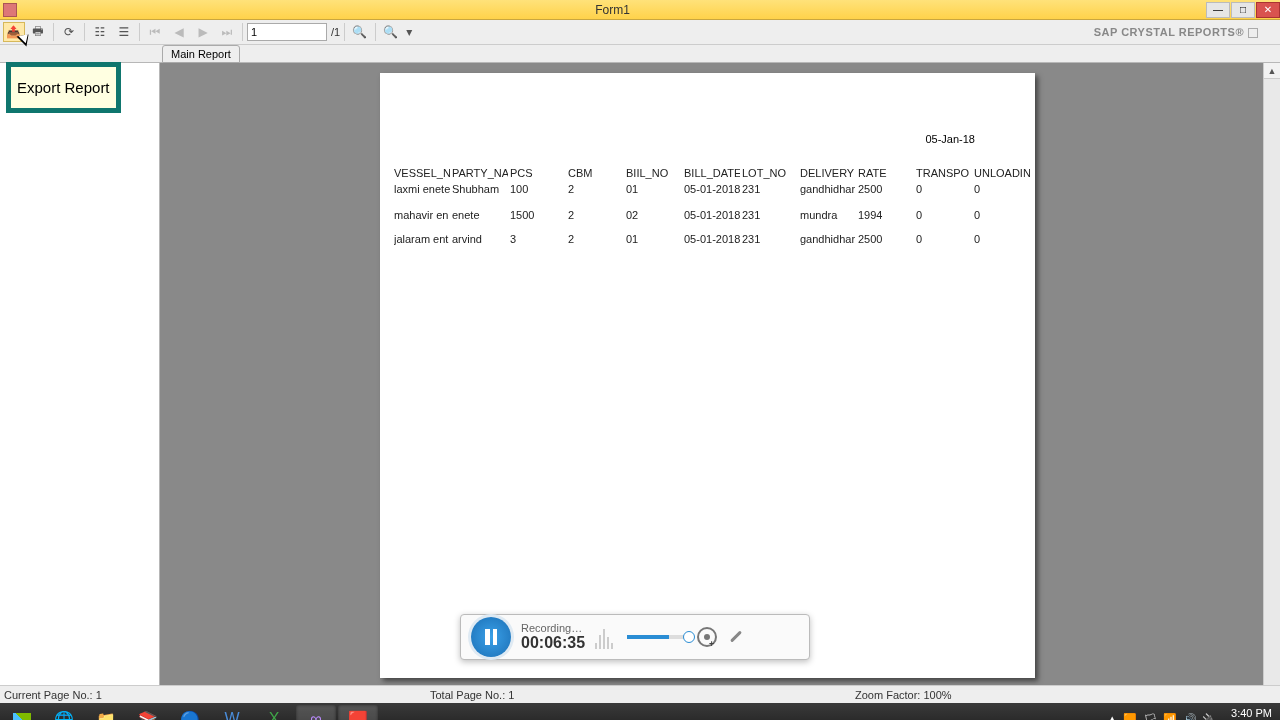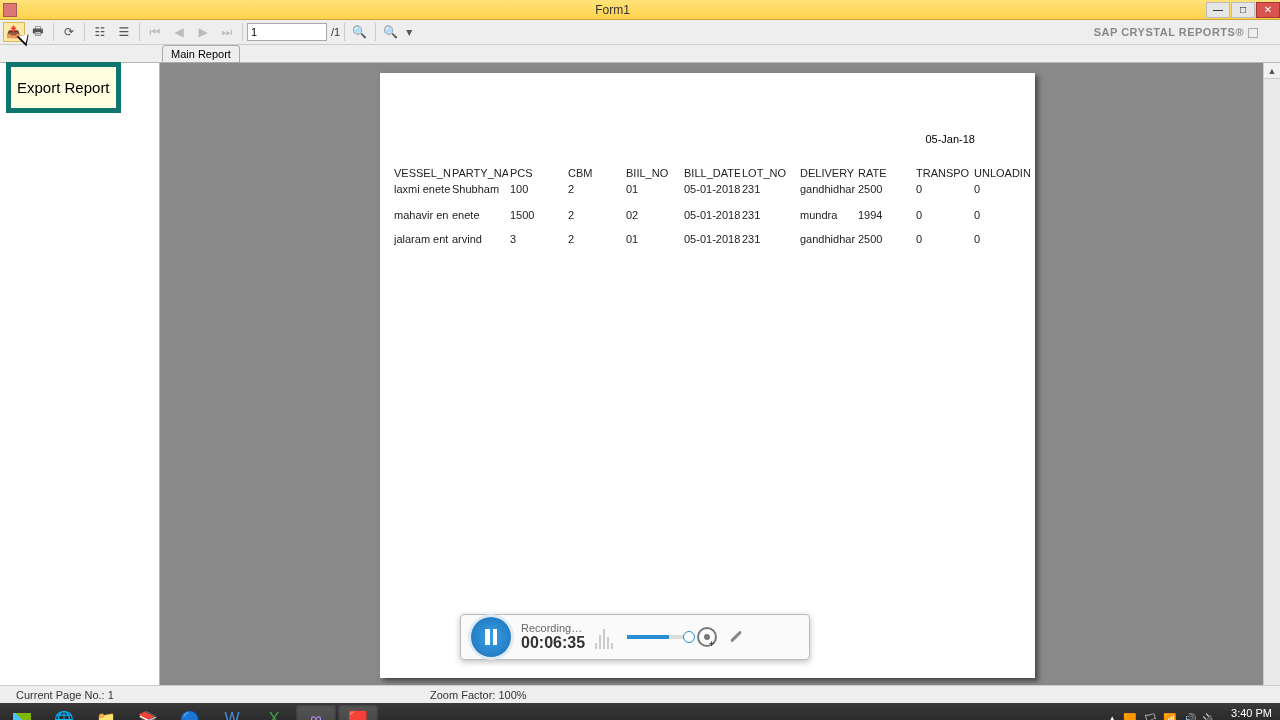--- a/index.html
+++ b/index.html
@@ -49,21 +49,21 @@
   .wave span{width:2px;background:#ccc}
   .vol{width:60px;height:4px;background:#ddd;position:relative;border-radius:2px}
   .vol .fill{position:absolute;left:0;top:0;height:100%;background:#2a8dd4;width:70%}
   .vol .knob{position:absolute;right:-8px;top:-4px;width:12px;height:12px;border:1px solid #2a8dd4;border-radius:50%;background:#fff}
   .circle{width:20px;height:20px;border:2px solid #777;border-radius:50%;display:flex;align-items:center;justify-content:center;position:relative}
   .circle .plus{position:absolute;right:-2px;bottom:-2px;width:8px;height:8px;font-size:9px;font-weight:bold;color:#444}
   .circle .dot{width:6px;height:6px;background:#777;border-radius:50%}
   .pen{width:18px;height:18px;position:relative}
   .pen::before{content:"";position:absolute;width:14px;height:3px;background:#888;transform:rotate(-45deg);top:7px;left:2px;border-radius:2px}
   .status{height:18px;background:#eee;border-top:1px solid #ccc;display:flex;align-items:center;font-size:11px;color:#333}
-  .status .s1{width:430px;padding-left:16px}
+  .status .s1{width:430px;padding-left:4px}
   .status .s2{width:425px}
   .status .s3{flex:1}
   .taskbar{height:32px;background:linear-gradient(#3a3a3a,#1d1d1d);display:flex;align-items:center;padding:0 2px;gap:2px}
   .tb{width:40px;height:28px;display:flex;align-items:center;justify-content:center;border-radius:2px;font-size:16px}
   .tb.active{background:rgba(255,255,255,.15);box-shadow:inset 0 0 3px rgba(0,0,0,.5)}
   .tray{margin-left:auto;display:flex;align-items:center;gap:6px;color:#fff;font-size:10px;padding-right:6px}
   .tray .clock{text-align:right;line-height:1}
   .flag{width:18px;height:12px;background:linear-gradient(45deg,#4cc2ff 50%,#7fba00 50%)}
 </style>
 </head>
@@ -202,20 +202,21 @@
       <div class="pen"></div>
     </div>
   </div>
 </div>
 
 <div class="tooltip">Export Report</div>
 <div class="cursor"></div>
 
 <div class="status">
   <div class="s1">Current Page No.: 1</div>
+  <div class="s2">Total Page No.: 1</div>
   <div class="s3">Zoom Factor: 100%</div>
 </div>
 
 <div class="taskbar">
   <div class="tb">
       <div class="flag"></div>
     </div>
   <div class="tb">🌐</div>
   <div class="tb">📁</div>
   <div class="tb">📚</div>

